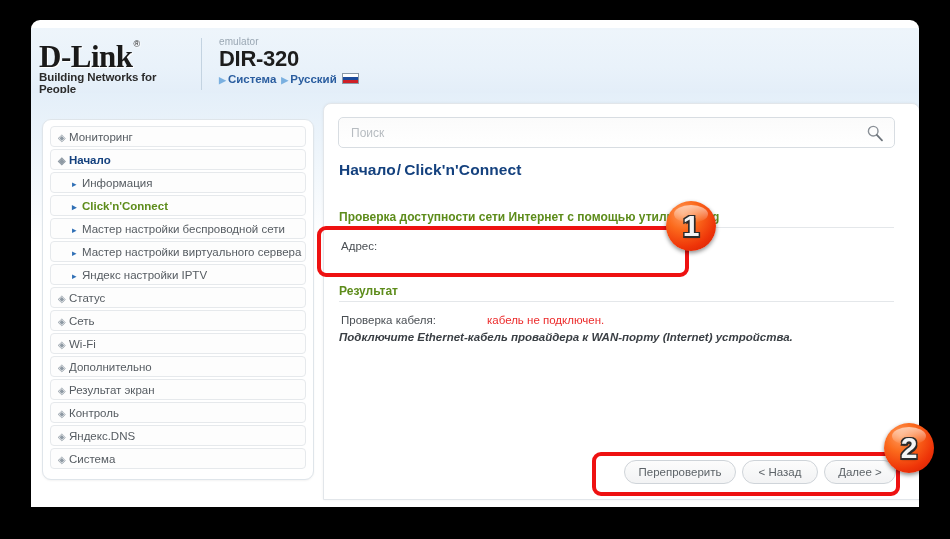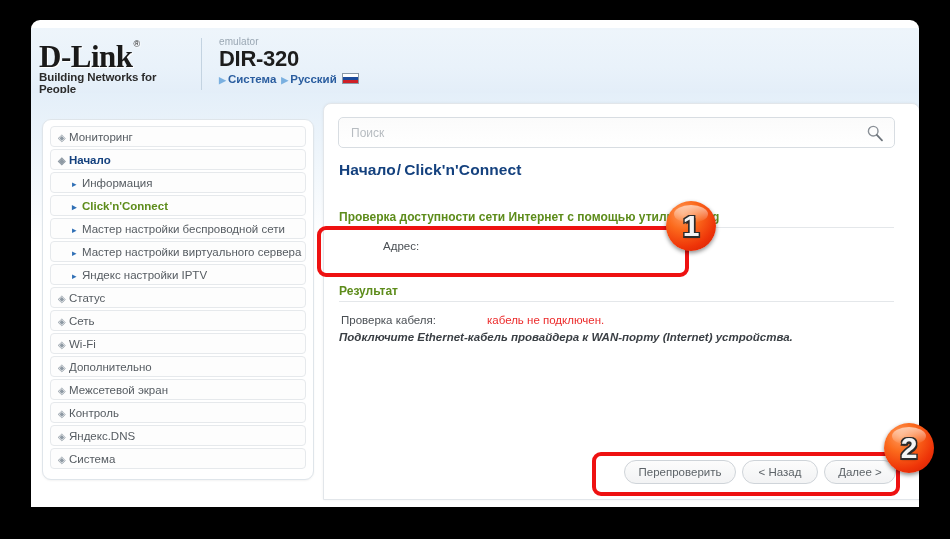--- a/index.html
+++ b/index.html
@@ -266,21 +266,21 @@
     background: #e4e7ea;
   }
   #hr1 { top: 123px; }
   #hr2 { top: 197px; }
 
   .form-row {
     position: absolute;
     font-size: 11.5px;
     color: #4a4f54;
   }
-  #lbl-address { left: 17px; top: 136px; margin-left: 42px; }
+  #lbl-address { left: 17px; top: 136px; }
   #addr-input {
     position: absolute;
     left: 163px;
     top: 129px;
     width: 182px;
     height: 22px;
     border: 1px solid #c9ced3;
     border-radius: 3px;
     background: #fff;
     font-family: "Liberation Sans", sans-serif;
@@ -415,21 +415,21 @@
           <div class="menu-item active-blue"><span class="ico-chev">◈</span><span>Начало</span></div>
           <div class="menu-item sub"><span class="ico-arrow">▸</span><span>Информация</span></div>
           <div class="menu-item sub active-green"><span class="ico-arrow">▸</span><span>Click'n'Connect</span></div>
           <div class="menu-item sub"><span class="ico-arrow">▸</span><span>Мастер настройки беспроводной сети</span></div>
           <div class="menu-item sub"><span class="ico-arrow">▸</span><span>Мастер настройки виртуального сервера</span></div>
           <div class="menu-item sub"><span class="ico-arrow">▸</span><span>Яндекс настройки IPTV</span></div>
           <div class="menu-item"><span class="ico-chev">◈</span><span>Статус</span></div>
           <div class="menu-item"><span class="ico-chev">◈</span><span>Сеть</span></div>
           <div class="menu-item"><span class="ico-chev">◈</span><span>Wi-Fi</span></div>
           <div class="menu-item"><span class="ico-chev">◈</span><span>Дополнительно</span></div>
-          <div class="menu-item"><span class="ico-chev">◈</span><span>Межсетевой экран</span></div>
+          <div class="menu-item"><span class="ico-chev">◈</span><span>Результат экран</span></div>
           <div class="menu-item"><span class="ico-chev">◈</span><span>Контроль</span></div>
           <div class="menu-item"><span class="ico-chev">◈</span><span>Яндекс.DNS</span></div>
           <div class="menu-item"><span class="ico-chev">◈</span><span>Система</span></div>
         </div>
 
       <div id="content">
 
         <div id="searchbar">
           <input id="search-input" type="text" placeholder="Поиск" style="">
           <svg id="search-icon" viewBox="0 0 18 18">

